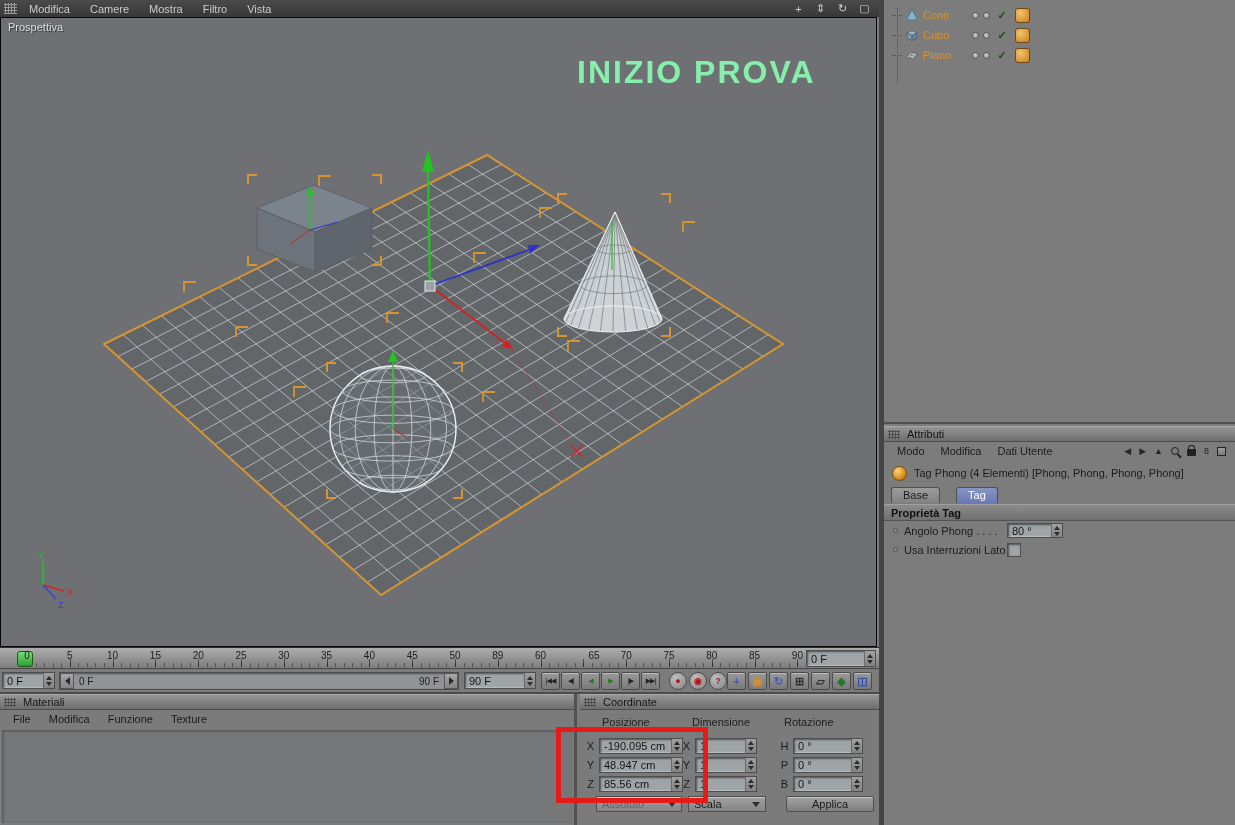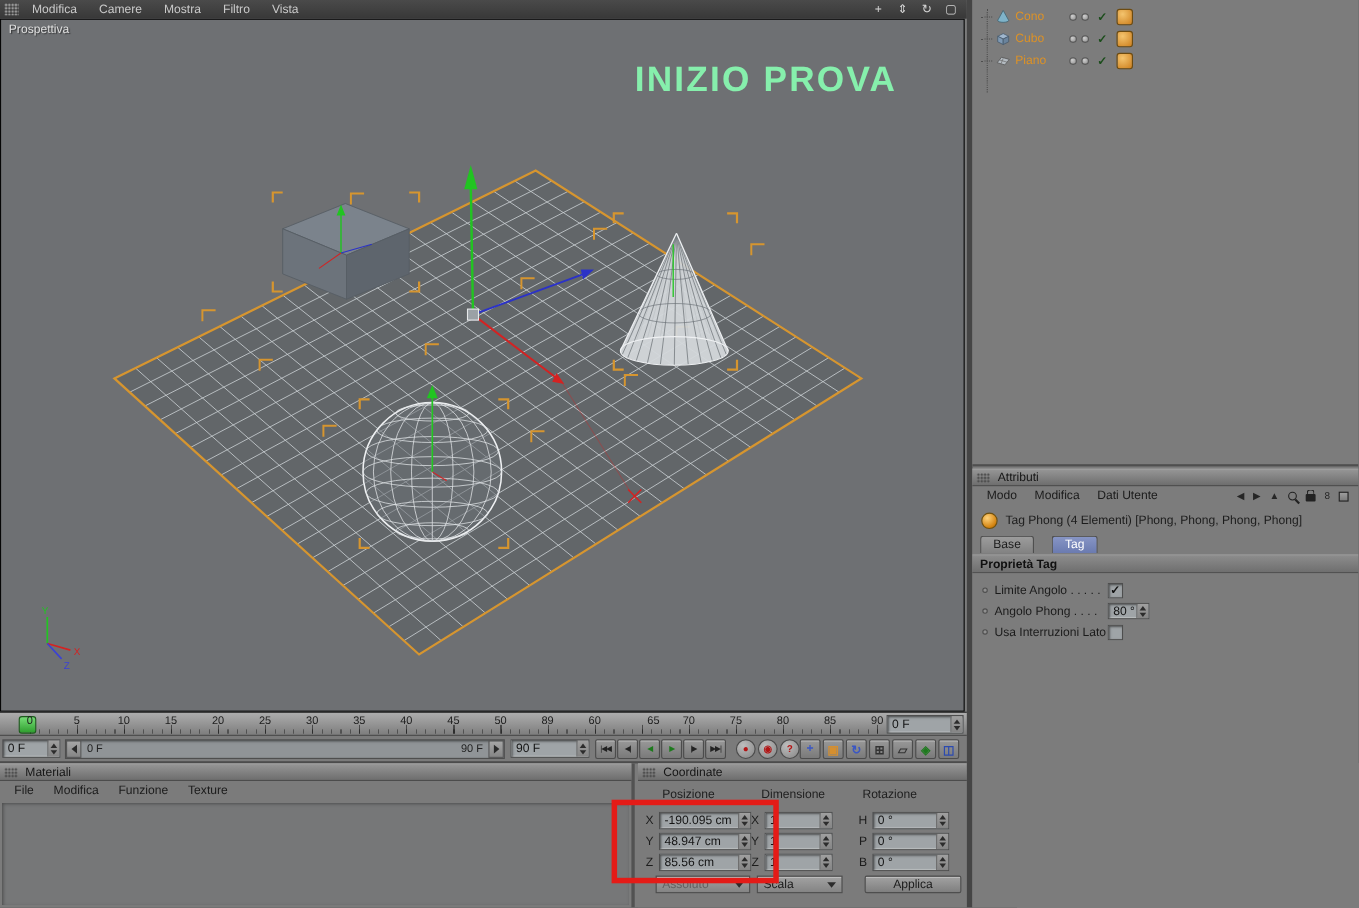--- a/index.html
+++ b/index.html
@@ -104,21 +104,21 @@
   .tag-title{font-size:11px;color:#1c1c1c;white-space:nowrap}
   .attr-tabs{display:flex;gap:16px;padding:0 7px;height:17px;align-items:flex-end}
   .tab{padding:1px 11px 2px;background:linear-gradient(#9c9c9c,#828282);border:1px solid #4f4f4f;border-bottom:none;border-radius:3px 3px 0 0;font-size:11px;color:#1d1d1d}
   .tab.sel{background:linear-gradient(#8795c5,#6a7ab0);color:#fff}
   .section-bar{height:17px;background:linear-gradient(#8c8c8c,#6f6f6f);border-top:1px solid #a0a0a0;border-bottom:1px solid #525252;display:flex;align-items:center;padding:0 7px;font-weight:bold;color:#101010;margin-top:1px}
   .prop-row{display:flex;align-items:center;height:19px;padding:0 9px}
   .bullet{width:5px;height:5px;border:1px solid #4e4e4e;border-radius:50%;margin-right:6px;background:#909090;flex:0 0 5px}
   .prop-label{width:103px;font-size:11px;color:#1b1b1b;white-space:nowrap}
   .prop-cb{width:14px;height:14px;background:#9fa4a7;border:1px solid #4e4e4e;box-shadow:inset 1px 1px 2px rgba(0,0,0,.5);text-align:center}
   .prop-cb.checked::after{content:"✓";font-size:11px;color:#0f0f0f;line-height:13px;font-weight:bold}
-  .prop-spin{width:38px;height:15px}
+  .prop-spin{width:56px;height:15px}
 
   
   .red-rect{position:absolute;left:556px;top:727px;width:152px;height:76px;border:5px solid #e41b17;z-index:40}
 </style>
 </head>
 <body>
 
 <div class="app">
 
   <div class="menubar">
@@ -622,25 +622,20 @@
         <span class="tag-title">Tag Phong (4 Elementi) [Phong, Phong, Phong, Phong]</span>
       </div>
       <div class="attr-tabs" id="attr-tabs">
           <div class="tab">Base</div>
           <div class="tab sel">Tag</div>
         </div>
       <div class="section-bar">
         <span>Proprietà Tag</span>
       </div>
 
-      <div class="prop-row" style="margin-top:6px">
-        <span class="bullet"></span>
-        <span class="prop-label">Limite Angolo . . . . .</span>
-        <span class="prop-cb checked"></span>
-      </div>
       <div class="prop-row">
         <span class="bullet"></span>
         <span class="prop-label">Angolo Phong . . . .</span>
         <div class="field prop-spin">
           <span>80 °</span>
         <span class="spin">
               <i class="up"></i>
               <i class="dn"></i>
             </span>
           </div>

